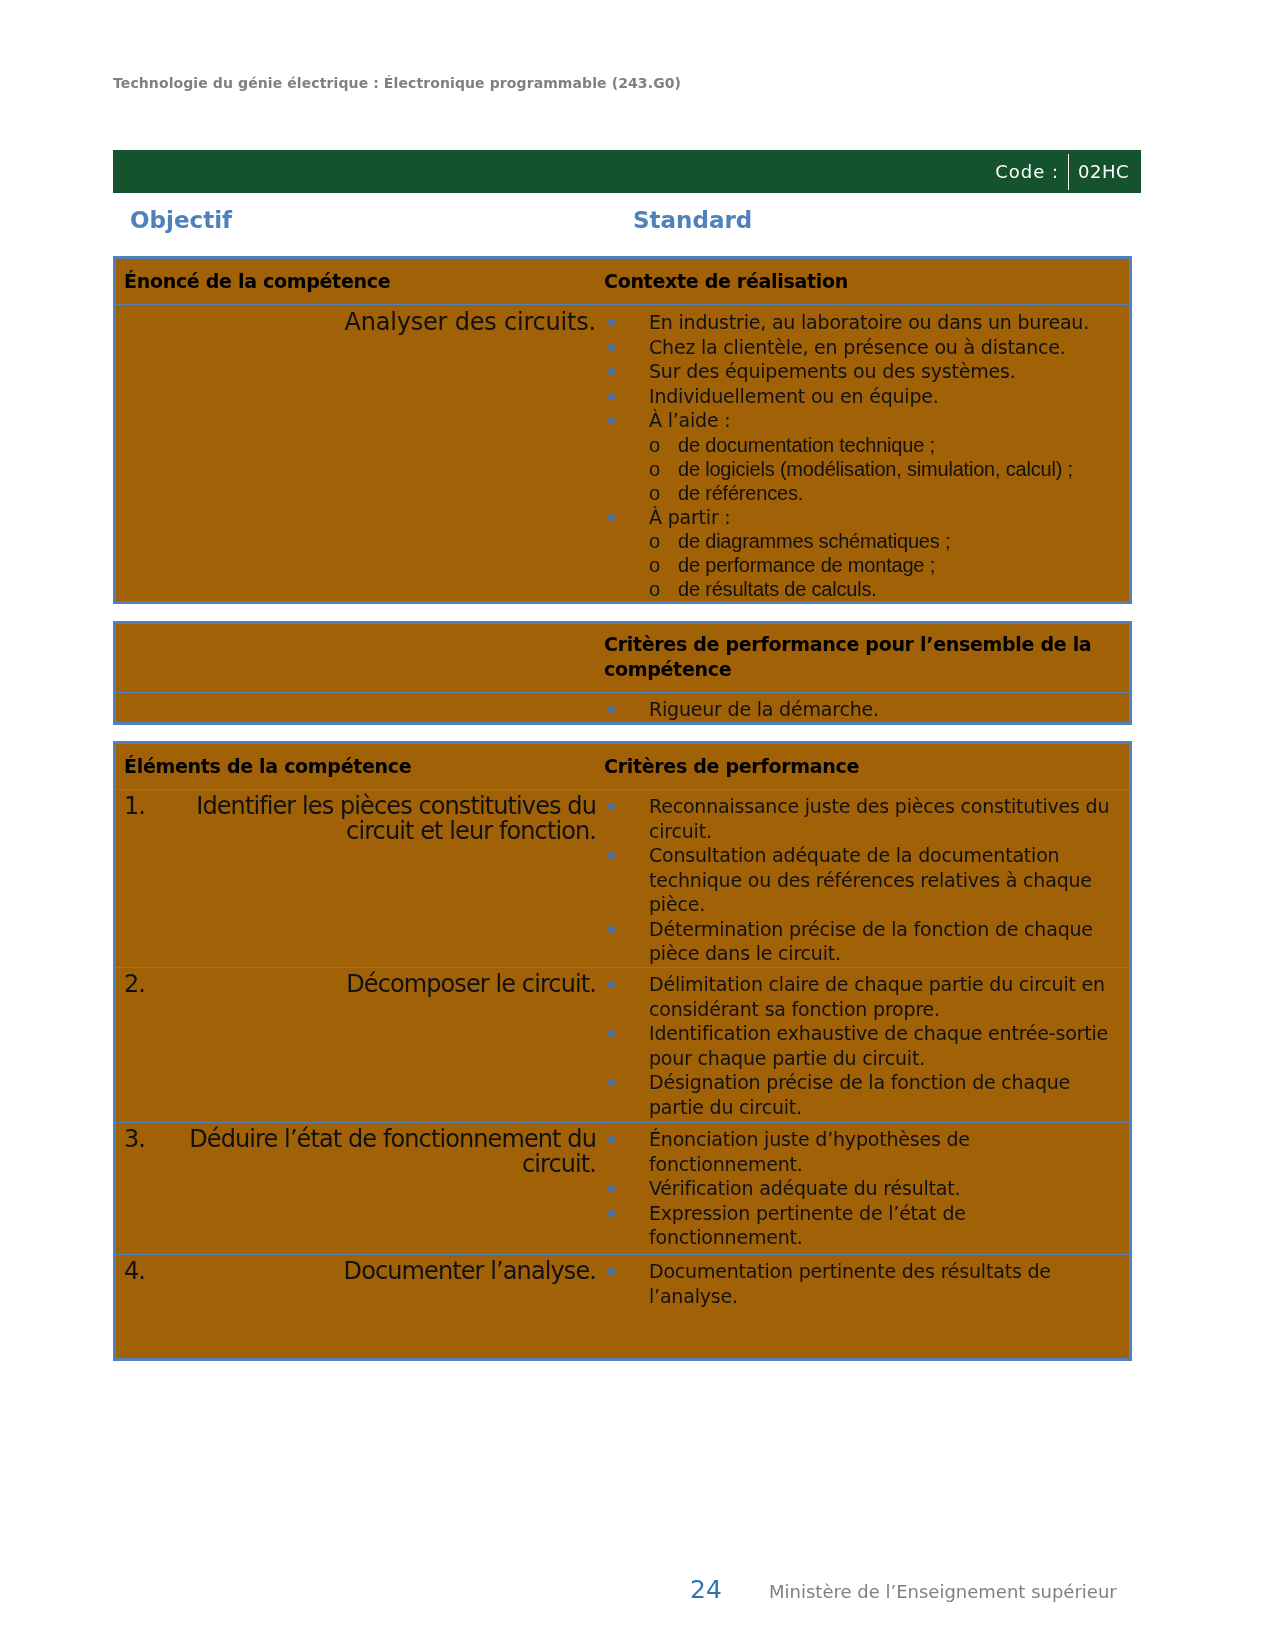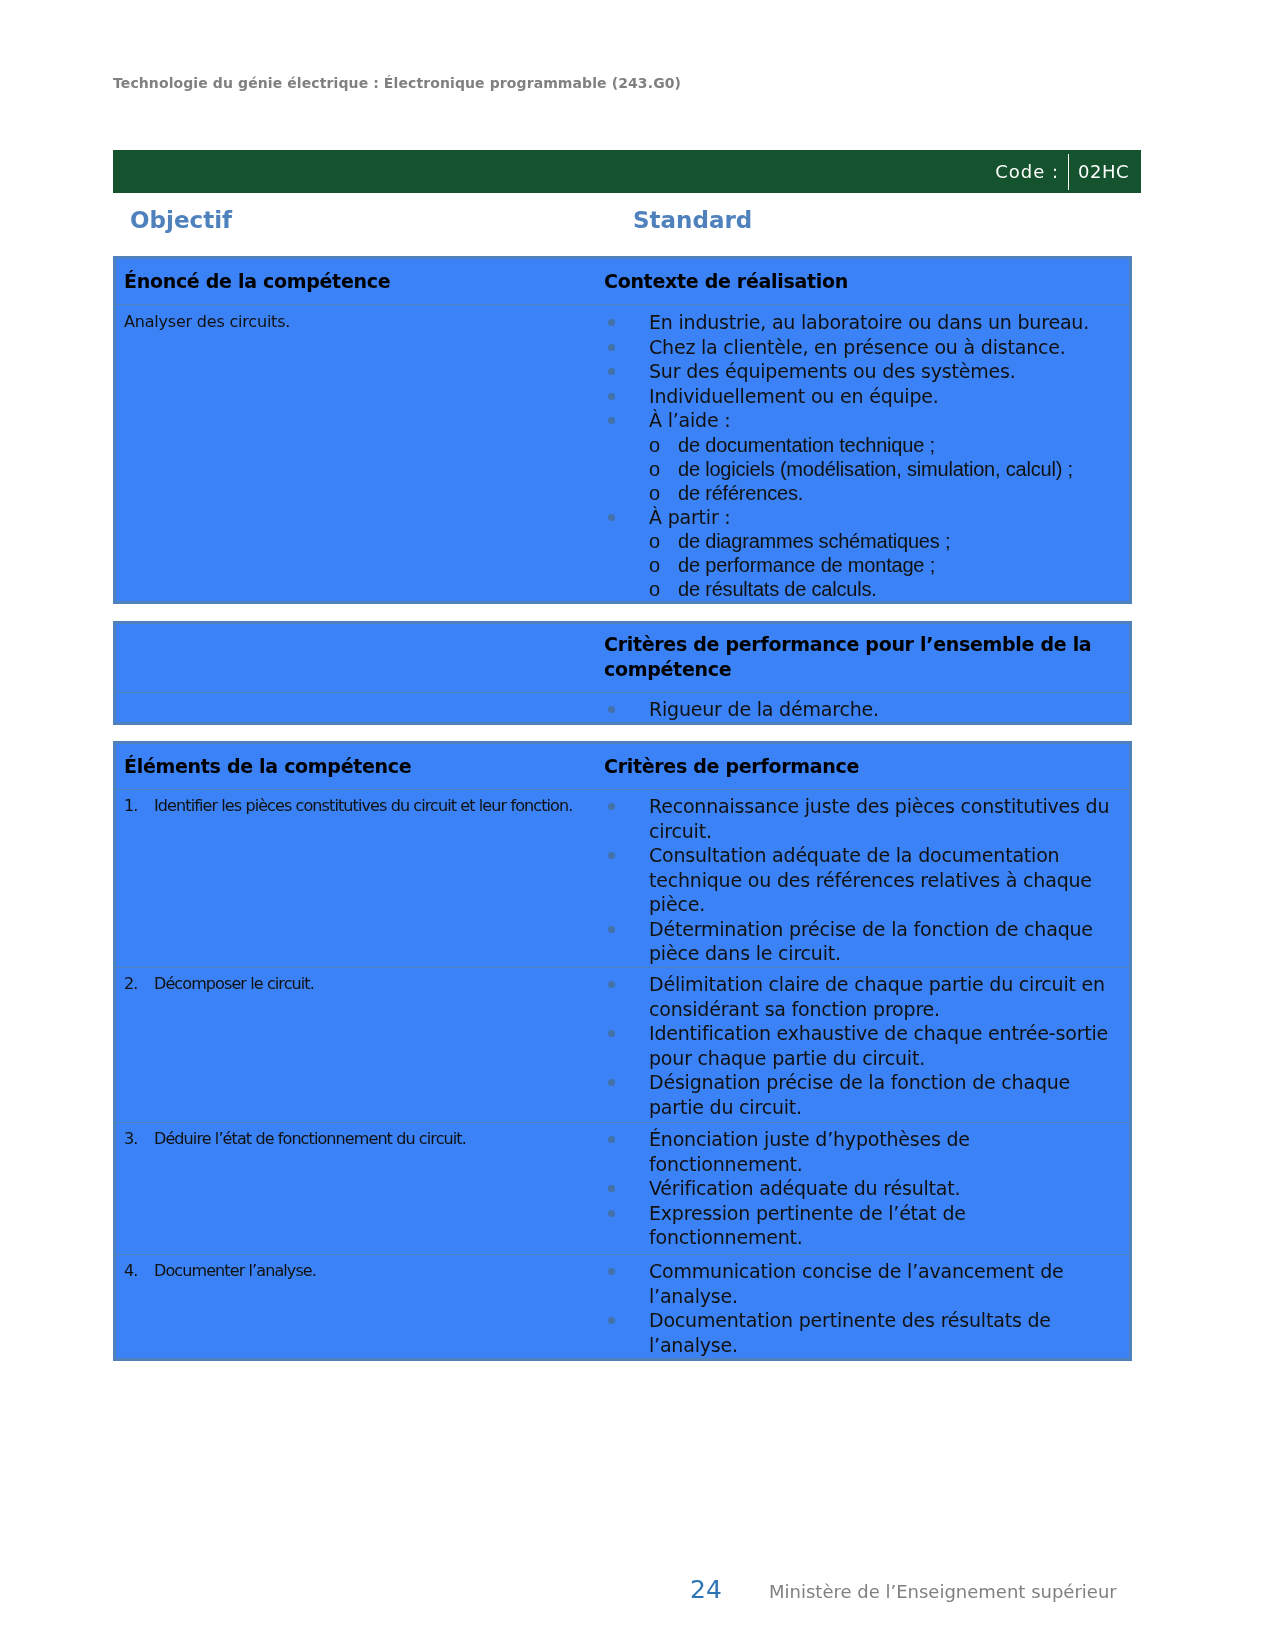--- a/index.html
+++ b/index.html
@@ -32,33 +32,33 @@
     position: absolute; top: 207px;
     font-family: "DejaVu Sans", sans-serif; font-weight: bold;
     font-size: 23px; color: #4f81bd;
   }
   .col-title.objectif { left: 130px; }
   .col-title.standard { left: 633px; }
 
   .box {
     position: absolute; left: 113px; width: 1019px;
     border: 3px solid #4f81bd;
-    background: #3b82f6;
+    background: #a16207;
   }
   .row { display: flex; border-top: 1px solid #4f81bd; }
   .row:first-child { border-top: none; }
   .cell-left { width: 488px; padding: 0 8px; }
   .cell-right { flex: 1; padding: 0 6px 0 0; }
 
   .th {
     font-family: "DejaVu Sans", sans-serif; font-weight: bold;
     font-size: 19px; color: #000; line-height: 25px;
     letter-spacing: -0.3px;
   }
-  .td { font-size: 16px; line-height: 24.5px; color: #111; letter-spacing: -0.2px; }
+  .td { font-size: 24px; line-height: 24.5px; color: #111; letter-spacing: -0.2px; text-align: right; }
 
   ul.bullets { list-style: none; }
   ul.bullets > li { position: relative; padding-left: 45px; font-size: 19px; line-height: 24.5px; letter-spacing: -0.2px; }
   ul.bullets > li .dot {
     position: absolute; left: 4px; top: 9px; width: 7px; height: 7px; border-radius: 50%;
     background: #4472a8;
   }
   ul.sub { list-style: none; margin-left: -45px; }
   ul.sub > li {
     position: relative; padding-left: 74px; font-family: "Liberation Sans", sans-serif;
@@ -200,21 +200,21 @@
 
   <div class="row" style="height:104px; padding-top:4px;">
     <div class="cell-left td condensed">
       <div class="num-item">
         <span class="num">4.</span>
         <span>Documenter l’analyse.</span>
       </div>
     </div>
     <div class="cell-right condensed">
       <ul class="bullets">
-        <li><span class="dot"></span><span>Communication concise de l’avancement de l’analyse.</span></li>
+        <li><span class="dot"></span></li>
         <li><span class="dot"></span><span>Documentation pertinente des résultats de l’analyse.</span></li>
       </ul>
     </div>
   </div>
 </div>
 
 <div class="footer-page">24</div>
 <div class="footer-ministry">Ministère de l’Enseignement supérieur</div>
 
 </body></html>

